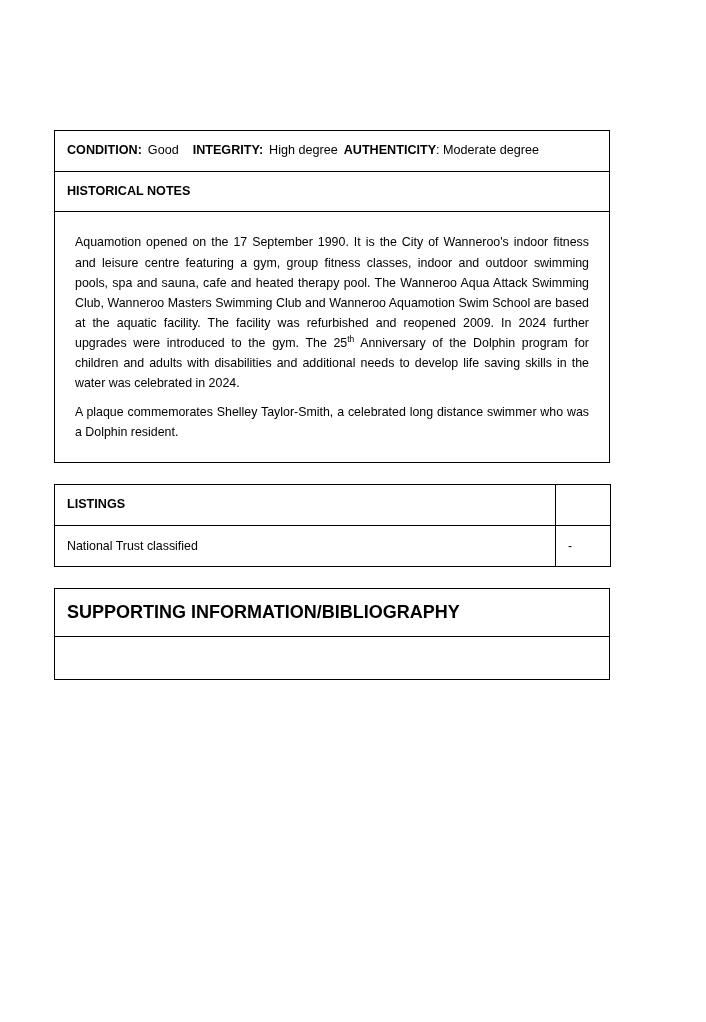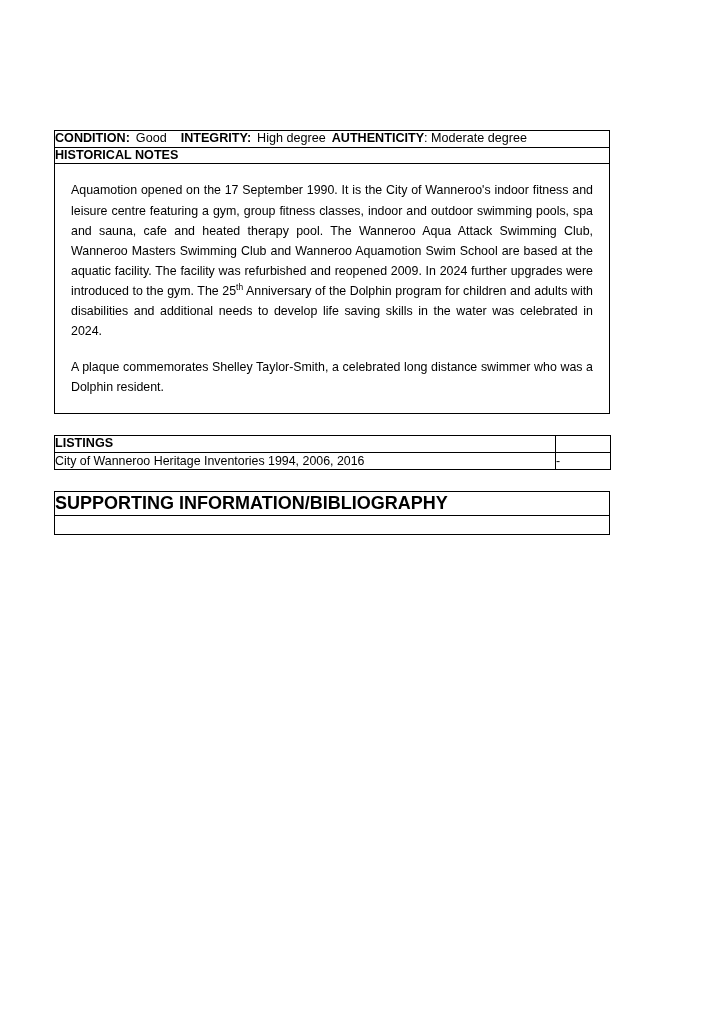--- a/index.html
+++ b/index.html
@@ -23,21 +23,21 @@
     width: 556px;
   }
 
   table.doc-table {
     border-collapse: collapse;
     width: 556px;
     table-layout: fixed;
   }
   table.doc-table td {
     border: 1px solid #000000;
-    padding: 0;
+    padding: 12px;
     vertical-align: top;
   }
 
   
   .cell-condition {
     padding: 4px 5px 4px 5px;
     font-size: 12.6px;
     line-height: 1.25;
     white-space: nowrap;
   }
@@ -54,21 +54,21 @@
     line-height: 1.25;
     margin-top: 48px;
   }
 
   .cell-notes-body {
     padding: 5px 7px 7px 7px;
     font-size: 12.4px;
     line-height: 1.62;
   }
   .cell-notes-body p {
-    margin: 16px;
+    margin: 8px;
     text-align: justify;
   }
   .cell-notes-body p.p2 {
     margin-top: 9px;
   }
   .cell-notes-body sup {
     font-size: 0.68em;
     vertical-align: super;
     line-height: 0;
   }
@@ -145,21 +145,21 @@
     <colgroup>
       <col class="listings-main">
       <col class="listings-note">
     </colgroup>
     <tbody>
       <tr>
         <td class="cell-listings-head">LISTINGS</td>
         <td class="cell-listings-blank"></td>
       </tr>
       <tr>
-        <td class="cell-listing"><span>City of Wanneroo Heritage Inventories 1994, 2006, 2016</span></td>
+        <td class="cell-listing"><span>National Trust classified</span></td>
         <td class="cell-note">-</td>
       </tr>
     </tbody>
   </table>
 
   <div class="spacer-2"></div>
 
   <table class="doc-table">
     <tbody>
       <tr>

